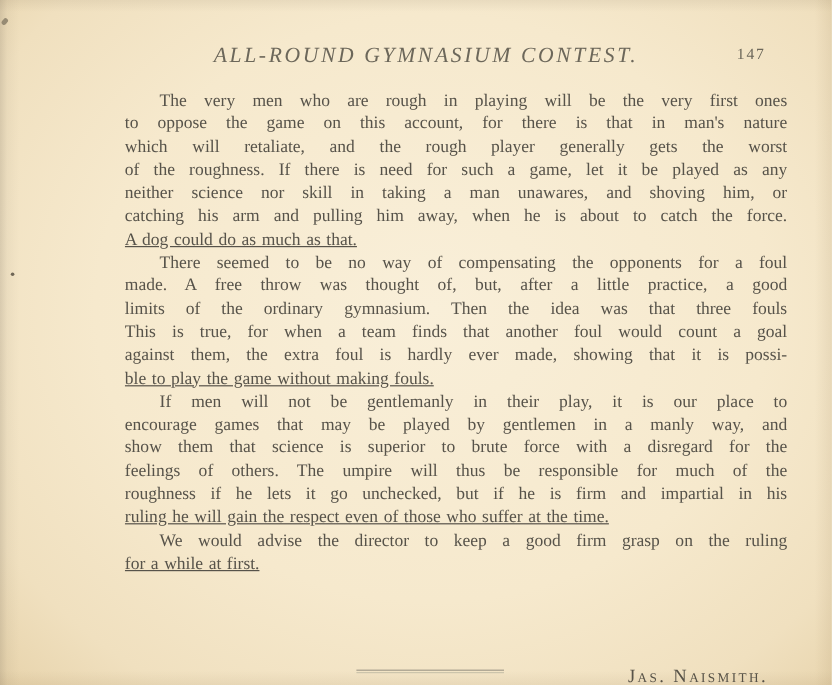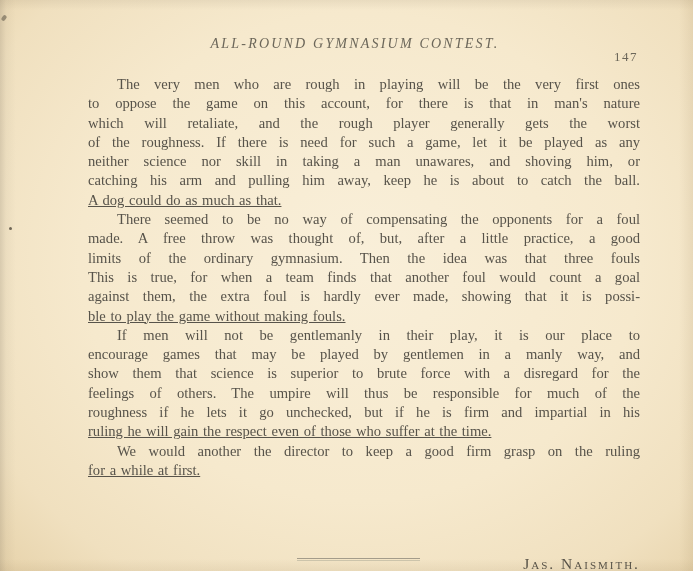--- a/index.html
+++ b/index.html
@@ -25,39 +25,38 @@
   .header {
     position: absolute;
     top: 36px;
     left: 88px;
     width: 552px;
     height: 18px;
   }
   .title {
     text-align: center;
     font-style: italic;
-    font-size: 14px;
+    font-size: 18px;
     letter-spacing: 2.2px;
     color: #6c675a;
     transform: translateX(-9px);
   }
   .pagenum {
     position: absolute;
     right: 2px;
     top: 1px;
     font-size: 13px;
     letter-spacing: 1.5px;
     color: #6c675a;
-    margin-top: 12px;
   }
 
   .bodytext {
     position: absolute;
     top: 75px;
-    left: 88px;
+    left: 104px;
     width: 552px;
     font-size: 14.6px;
     line-height: 19.3px;
     word-spacing: 1px;
   }
   .bline {
     height: 19.3px;
     overflow: hidden;
     text-align: justify;
     text-align-last: justify;
@@ -119,34 +118,34 @@
     <div class="title">ALL-ROUND GYMNASIUM CONTEST.</div>
     <div class="pagenum">147</div>
   </div>
 
   <div class="bodytext">
       <div class="bline indent">The very men who are rough in playing will be the very first ones</div>
       <div class="bline">to oppose the game on this account, for there is that in man's nature</div>
       <div class="bline">which will retaliate, and the rough player generally gets the worst</div>
       <div class="bline">of the roughness. If there is need for such a game, let it be played as any</div>
       <div class="bline">neither science nor skill in taking a man unawares, and shoving him, or</div>
-      <div class="bline">catching his arm and pulling him away, keep he is about to catch the ball.</div>
+      <div class="bline">catching his arm and pulling him away, when he is about to catch the force.</div>
       <div class="bline end">A dog could do as much as that.</div>
       <div class="bline indent">There seemed to be no way of compensating the opponents for a foul</div>
       <div class="bline">made. A free throw was thought of, but, after a little practice, a good</div>
       <div class="bline">limits of the ordinary gymnasium. Then the idea was that three fouls</div>
       <div class="bline">This is true, for when a team finds that another foul would count a goal</div>
       <div class="bline">against them, the extra foul is hardly ever made, showing that it is possi-</div>
       <div class="bline end">ble to play the game without making fouls.</div>
       <div class="bline indent">If men will not be gentlemanly in their play, it is our place to</div>
       <div class="bline">encourage games that may be played by gentlemen in a manly way, and</div>
       <div class="bline">show them that science is superior to brute force with a disregard for the</div>
       <div class="bline">feelings of others. The umpire will thus be responsible for much of the</div>
       <div class="bline">roughness if he lets it go unchecked, but if he is firm and impartial in his</div>
       <div class="bline end">ruling he will gain the respect even of those who suffer at the time.</div>
-      <div class="bline indent">We would another the director to keep a good firm grasp on the ruling</div>
+      <div class="bline indent">We would advise the director to keep a good firm grasp on the ruling</div>
       <div class="bline end">for a while at first.</div>
     </div>
 
   <div class="signature">Jas. Naismith.</div>
 
   <div class="rule"></div>
 </div>
 
 </body></html>

